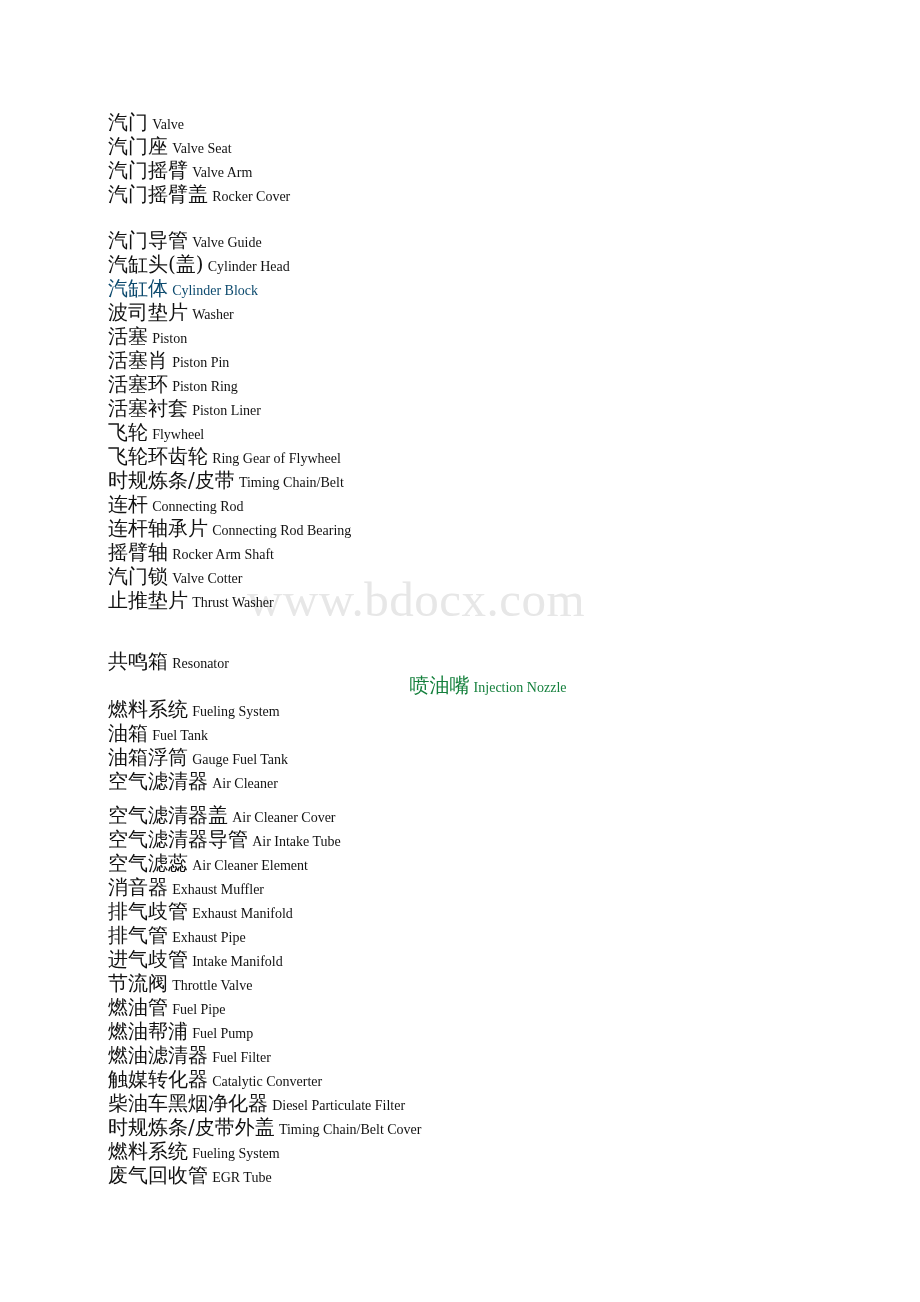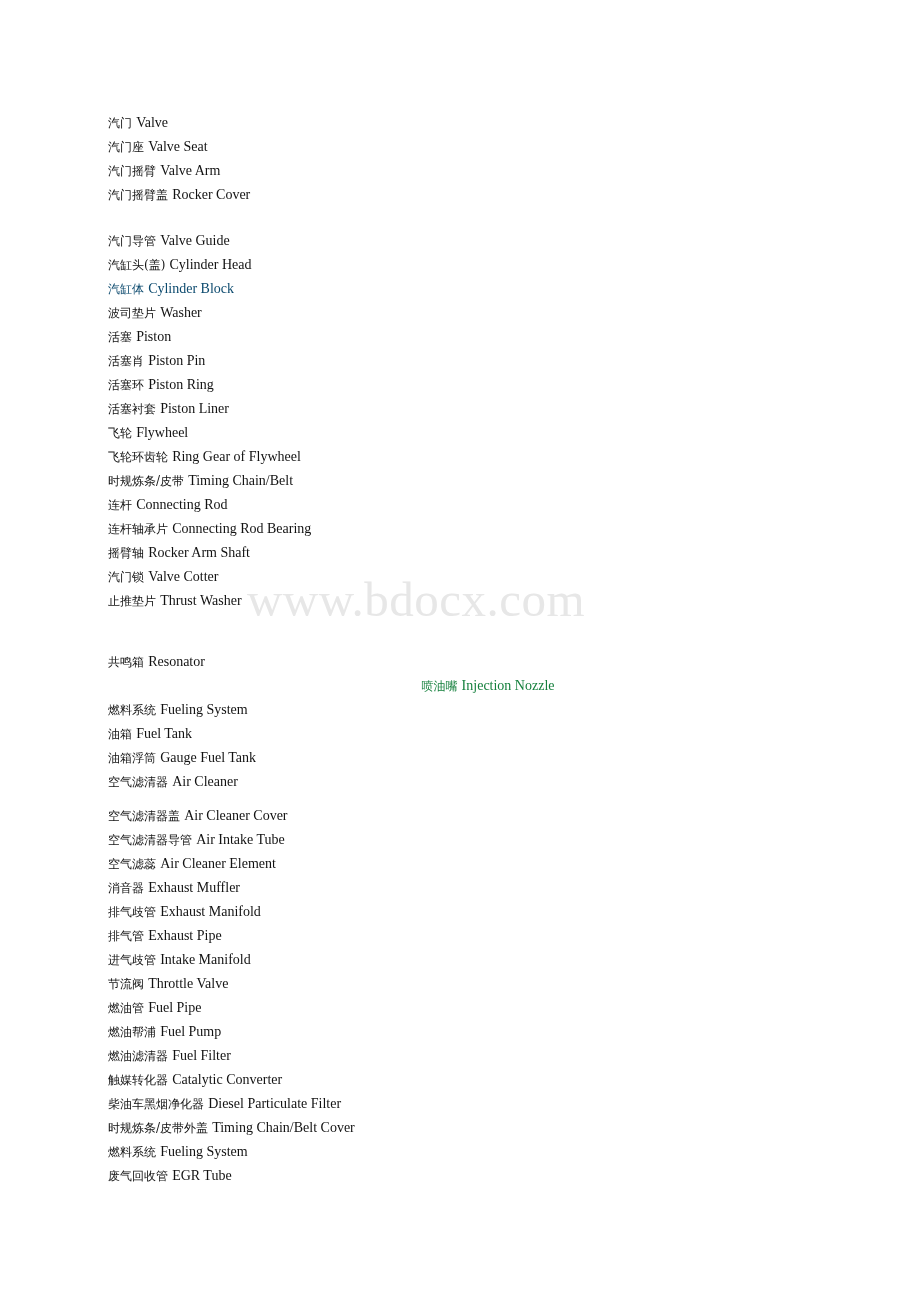--- a/index.html
+++ b/index.html
@@ -63,21 +63,21 @@
     color: #121212;
   }
 
   .line.blank {
     height: 22px;
     line-height: 22px;
   }
 
   .cn {
     font-family: "DejaVu Serif", "Liberation Serif", serif;
-    font-size: 12px;
+    font-size: 20px;
   }
 
   .en {
     font-family: "Liberation Serif", "DejaVu Serif", serif;
     font-size: 14px;
   }
 </style>
 </head>
 <body style="background: rgb(255, 255, 255);">
 

